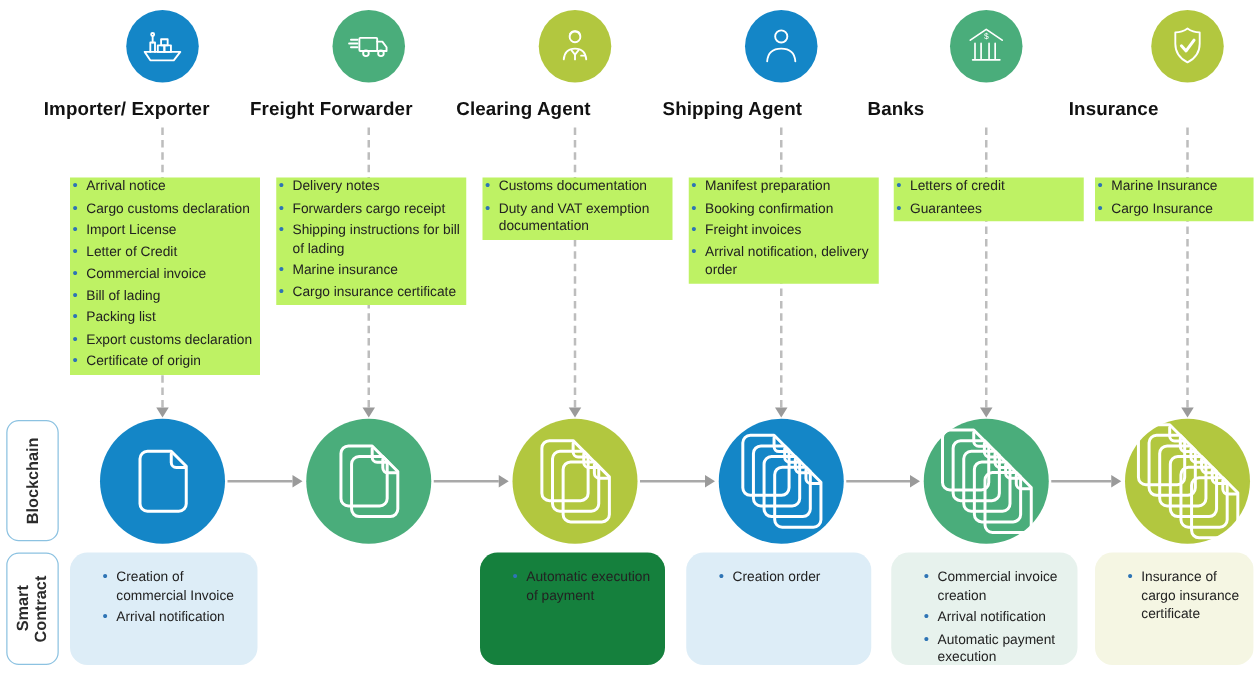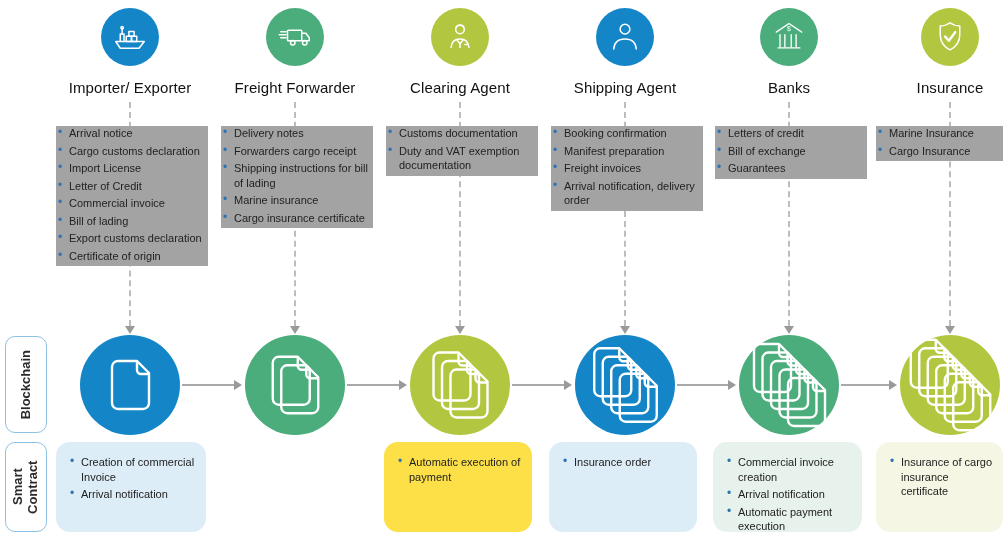--- a/index.html
+++ b/index.html
@@ -6,30 +6,30 @@
   .canvas{
     position:relative;width:1003px;height:538px;background:#fff;overflow:hidden;
     font-family:"Liberation Sans","DejaVu Sans",sans-serif;color:#1f1f1f;
   }
   .abs{position:absolute;}
   .actor-circle{
     width:58px;height:58px;border-radius:50%;top:8px;
     display:flex;align-items:center;justify-content:center;
   }
   .actor-title{
-    top:79px;width:190px;text-align:center;font-weight:normal;font-size:15px;color:#111;
+    top:79px;width:190px;text-align:left;font-weight:bold;font-size:15px;color:#111;
     letter-spacing:.1px;z-index:3;
   }
   .vdash{top:102px;height:224px;width:0;border-left:2px dashed #bdbdbd;z-index:0;}
   .down-arrow{
     top:326px;width:0;height:0;z-index:2;
     border-left:5px solid transparent;border-right:5px solid transparent;border-top:8px solid #9a9a9a;
   }
   ul.doc-list{
-    top:126px;width:152px;margin:0;padding:0;list-style:none;background:#a3a3a3;z-index:1;
+    top:142px;width:152px;margin:0;padding:0;list-style:none;background:#bef264;z-index:1;
     font-size:11px;line-height:1.32;color:#222;
   }
   ul.doc-list li,ul.sc-list li{position:relative;padding-left:13px;margin-bottom:3px;}
   ul.doc-list li::before,ul.sc-list li::before{
     content:"\2022";position:absolute;left:2px;top:-1px;color:#2e74b5;font-size:12px;
   }
   .bc-circle{
     width:100px;height:100px;border-radius:50%;top:335px;
     display:flex;align-items:center;justify-content:center;z-index:1;
   }
@@ -40,21 +40,21 @@
   }
   .lane-label{
     left:5px;width:42px;background:#fff;border:1.5px solid #8cc2e1;border-radius:10px;
     display:flex;align-items:center;justify-content:center;box-sizing:border-box;z-index:2;
   }
   .lane-label span{
     writing-mode:vertical-rl;transform:rotate(180deg);
     font-weight:bold;font-size:13px;color:#2b2b2b;line-height:1.15;text-align:center;
   }
   .lane-label span.two-line{height:72px;}
-  .sc-box{top:442px;height:90px;border-radius:14px;box-sizing:border-box;padding:13px 6px 0 12px;z-index:1;}
+  .sc-box{top:442px;height:90px;border-radius:14px;box-sizing:border-box;padding:13px 6px 0 24px;z-index:1;}
   ul.sc-list{margin:0;padding:0;list-style:none;font-size:11px;line-height:1.32;color:#222;}
   svg{display:block;}
 </style>
 </head>
 <body>
 
 <div class="canvas">
 
   <div class="abs actor-circle" style="left: 101px; background: rgb(20, 134, 199);">
     <svg width="36" height="36" viewBox="0 0 48 48">
@@ -139,43 +139,43 @@
   <div class="abs down-arrow" style="left:784px"></div>
   <div class="abs down-arrow" style="left:945px"></div>
 
   <ul class="abs doc-list" style="left:56px">
       <li>Arrival notice</li>
       <li>Cargo customs declaration</li>
       <li>Import License</li>
       <li>Letter of Credit</li>
       <li>Commercial invoice</li>
       <li>Bill of lading</li>
+      <li>Packing list</li>
       <li>Export customs declaration</li>
       <li>Certificate of origin</li>
     </ul>
   <ul class="abs doc-list" style="left:221px">
       <li>Delivery notes</li>
       <li>Forwarders cargo receipt</li>
       <li>Shipping instructions for bill of lading</li>
       <li>Marine insurance</li>
       <li>Cargo insurance certificate</li>
     </ul>
   <ul class="abs doc-list" style="left:386px">
       <li>Customs documentation</li>
       <li>Duty and VAT exemption documentation</li>
     </ul>
   <ul class="abs doc-list" style="left:551px">
+      <li>Manifest preparation</li>
       <li>Booking confirmation</li>
-      <li>Manifest preparation</li>
       <li>Freight invoices</li>
       <li>Arrival notification, delivery order</li>
     </ul>
   <ul class="abs doc-list" style="left:715px">
       <li>Letters of credit</li>
-      <li>Bill of exchange</li>
       <li>Guarantees</li>
     </ul>
   <ul class="abs doc-list" style="left:876px">
       <li>Marine Insurance</li>
       <li>Cargo Insurance</li>
     </ul>
 
   <div class="abs lane-label" style="top:336px;height:97px">
     <span>Blockchain</span>
   </div>
@@ -298,28 +298,28 @@
   <div class="abs lane-label" style="top:442px;height:90px">
     <span class="two-line">Smart Contract</span>
   </div>
 
   <div class="abs sc-box" style="left: 56px; width: 150px; background: rgb(221, 237, 247);">
     <ul class="sc-list">
         <li>Creation of commercial Invoice</li>
         <li>Arrival notification</li>
       </ul>
   </div>
-  <div class="abs sc-box" style="left: 384px; width: 148px; background: #fde047;">
+  <div class="abs sc-box" style="left: 384px; width: 148px; background: #15803d;">
     <ul class="sc-list">
         <li>Automatic execution of payment</li>
       </ul>
   </div>
   <div class="abs sc-box" style="left: 549px; width: 148px; background: rgb(221, 237, 247);">
     <ul class="sc-list">
-        <li>Insurance order</li>
+        <li>Creation order</li>
       </ul>
   </div>
   <div class="abs sc-box" style="left: 713px; width: 149px; background: rgb(231, 242, 237);">
     <ul class="sc-list">
         <li>Commercial invoice creation</li>
         <li>Arrival notification</li>
         <li>Automatic payment execution</li>
       </ul>
   </div>
   <div class="abs sc-box" style="left: 876px; width: 127px; background: rgb(245, 246, 227);">

